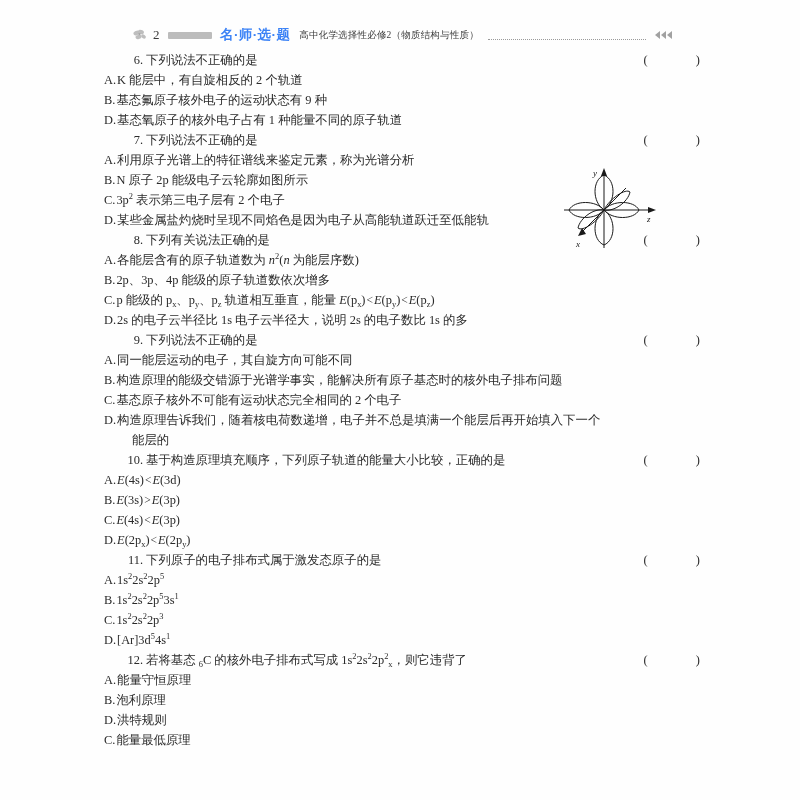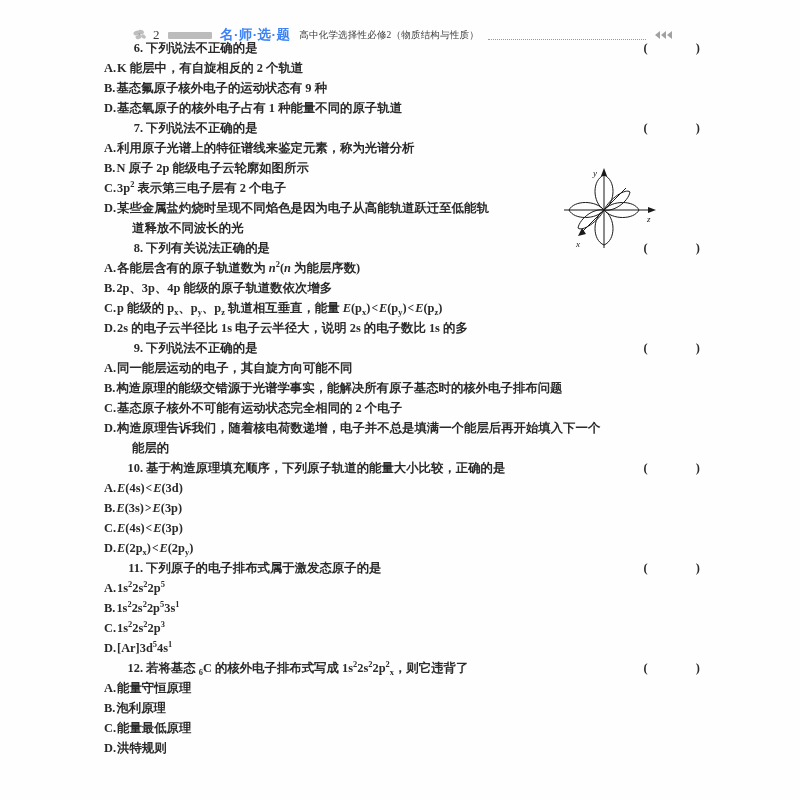--- a/index.html
+++ b/index.html
@@ -88,23 +88,22 @@
     width: 0; height: 0;
     border-top: 4px solid transparent;
     border-bottom: 4px solid transparent;
     border-right: 5px solid #7a7a7a;
   }
 
   
   #body {
     position: absolute;
     left: 0;
-    top: 38px;
+    top: 50px;
     width: 768px;
-    font-weight: bold;
   }
   .q {
     position: relative;
     margin: 0;
   }
   .q-stem {
     position: relative;
     padding-left: 144px;
     padding-right: 126px;
     font-size: 12.4px;
@@ -203,21 +202,21 @@
     </div>
 
     <div class="q">
       <div class="q-stem">
         <span class="q-num">7.</span><span class="q-text">下列说法不正确的是</span>
         <span class="ans-paren">(&nbsp;&nbsp;)</span>
       </div>
       <div class="opt"><span class="opt-lbl">A.</span><span>利用原子光谱上的特征谱线来鉴定元素，称为光谱分析</span></div>
       <div class="opt"><span class="opt-lbl">B.</span><span>N 原子 2p 能级电子云轮廓如图所示</span></div>
       <div class="opt"><span class="opt-lbl">C.</span><span>3p<sup>2</sup> 表示第三电子层有 2 个电子</span></div>
-      <div class="opt wrap"><span class="opt-lbl">D.</span><span>某些金属盐灼烧时呈现不同焰色是因为电子从高能轨道跃迁至低能轨</span><span class="cont">道释放不同波长的光</span></div>
+      <div class="opt wrap"><span class="opt-lbl">D.</span><span>某些金属盐灼烧时呈现不同焰色是因为电子从高能轨道跃迁至低能轨</span></div>
     </div>
 
     <div class="q">
       <div class="q-stem">
         <span class="q-num">8.</span><span class="q-text">下列有关说法正确的是</span>
         <span class="ans-paren">(&nbsp;&nbsp;)</span>
       </div>
       <div class="opt"><span class="opt-lbl">A.</span><span>各能层含有的原子轨道数为 <span class="it">n</span><sup>2</sup>(<span class="it">n</span> 为能层序数)</span></div>
       <div class="opt"><span class="opt-lbl">B.</span><span>2p、3p、4p 能级的原子轨道数依次增多</span></div>
       <div class="opt"><span class="opt-lbl">C.</span><span>p 能级的 <span class="pspan">p<sub>x</sub></span>、<span class="pspan">p<sub>y</sub></span>、<span class="pspan">p<sub>z</sub></span> 轨道相互垂直，能量 <span class="it">E</span>(p<sub>x</sub>)<span class="cmp">&lt;</span><span class="it">E</span>(p<sub>y</sub>)<span class="cmp">&lt;</span><span class="it">E</span>(p<sub>z</sub>)</span></div>
@@ -257,22 +256,22 @@
       <div class="opt"><span class="opt-lbl">D.</span><span>[Ar]3d<sup>5</sup>4s<sup>1</sup></span></div>
     </div>
 
     <div class="q">
       <div class="q-stem">
         <span class="q-num">12.</span><span class="q-text">若将基态 <sub>6</sub>C 的核外电子排布式写成 1s<sup>2</sup>2s<sup>2</sup>2p<sup>2</sup><sub>x</sub>，则它违背了</span>
         <span class="ans-paren">(&nbsp;&nbsp;)</span>
       </div>
       <div class="opt"><span class="opt-lbl">A.</span><span>能量守恒原理</span></div>
       <div class="opt"><span class="opt-lbl">B.</span><span>泡利原理</span></div>
+      <div class="opt"><span class="opt-lbl">D.</span><span>洪特规则</span></div>
       <div class="opt"><span class="opt-lbl">C.</span><span>能量最低原理</span></div>
-      <div class="opt"><span class="opt-lbl">D.</span><span>洪特规则</span></div>
     </div>
 
   </div>
 
   <div class="orbital-fig">
     <svg width="120" height="96" viewBox="0 0 120 96">
       <g stroke="#1a1a1a" fill="none" stroke-width="1">
 
         <line x1="56" y1="86" x2="56" y2="10"></line>
         <polygon points="56,6 53,14 59,14" fill="#1a1a1a" stroke="none"></polygon>

